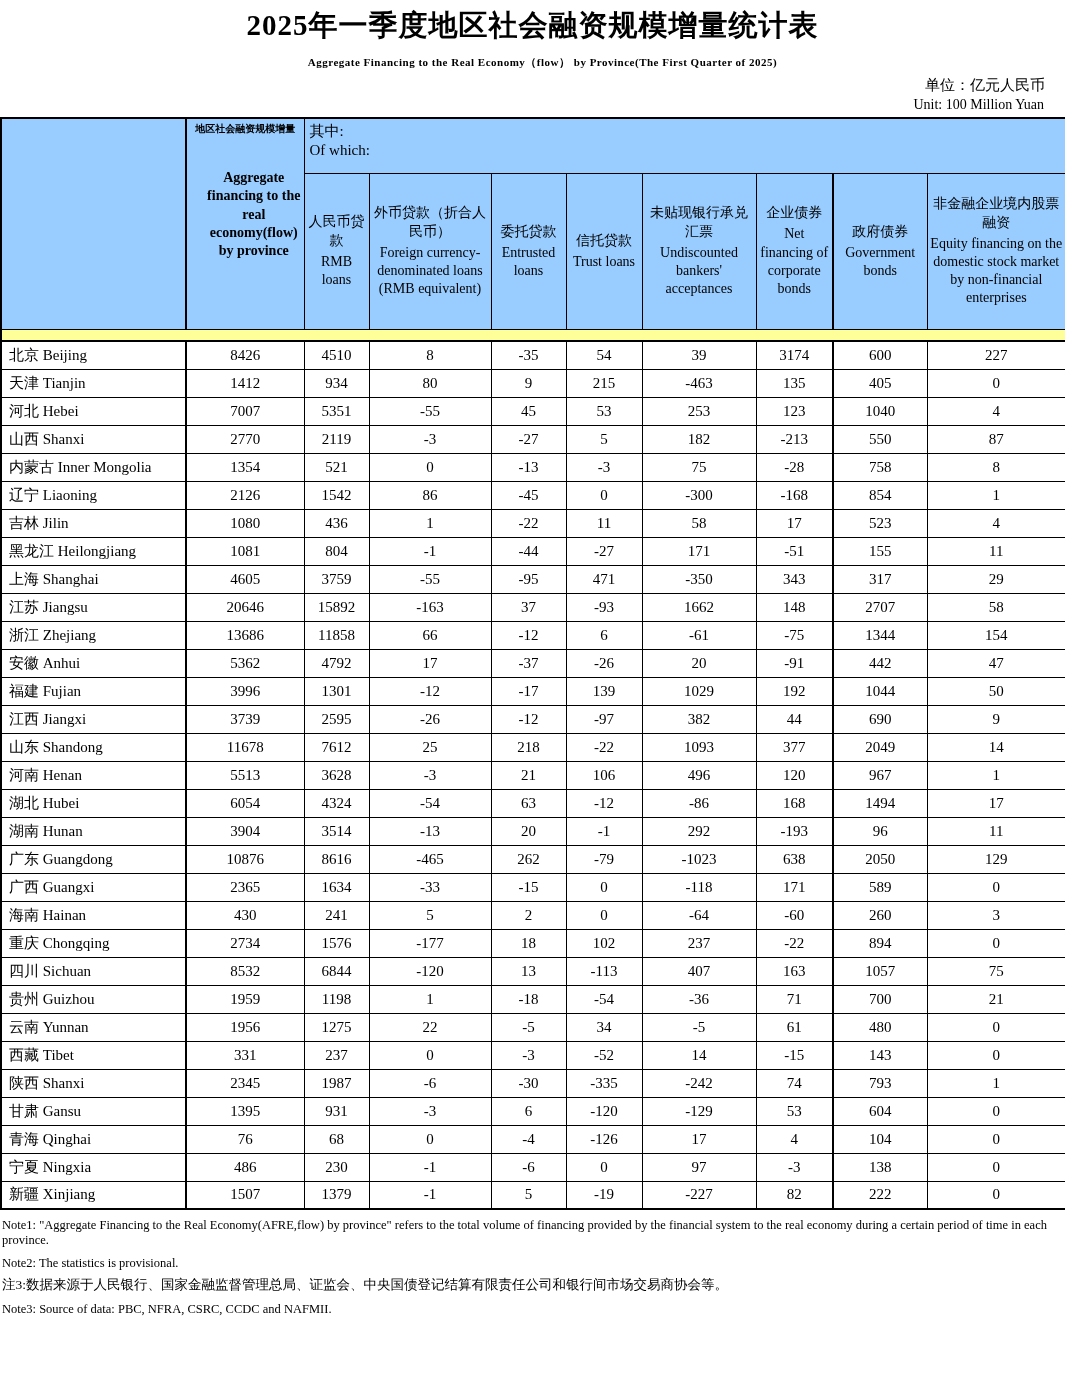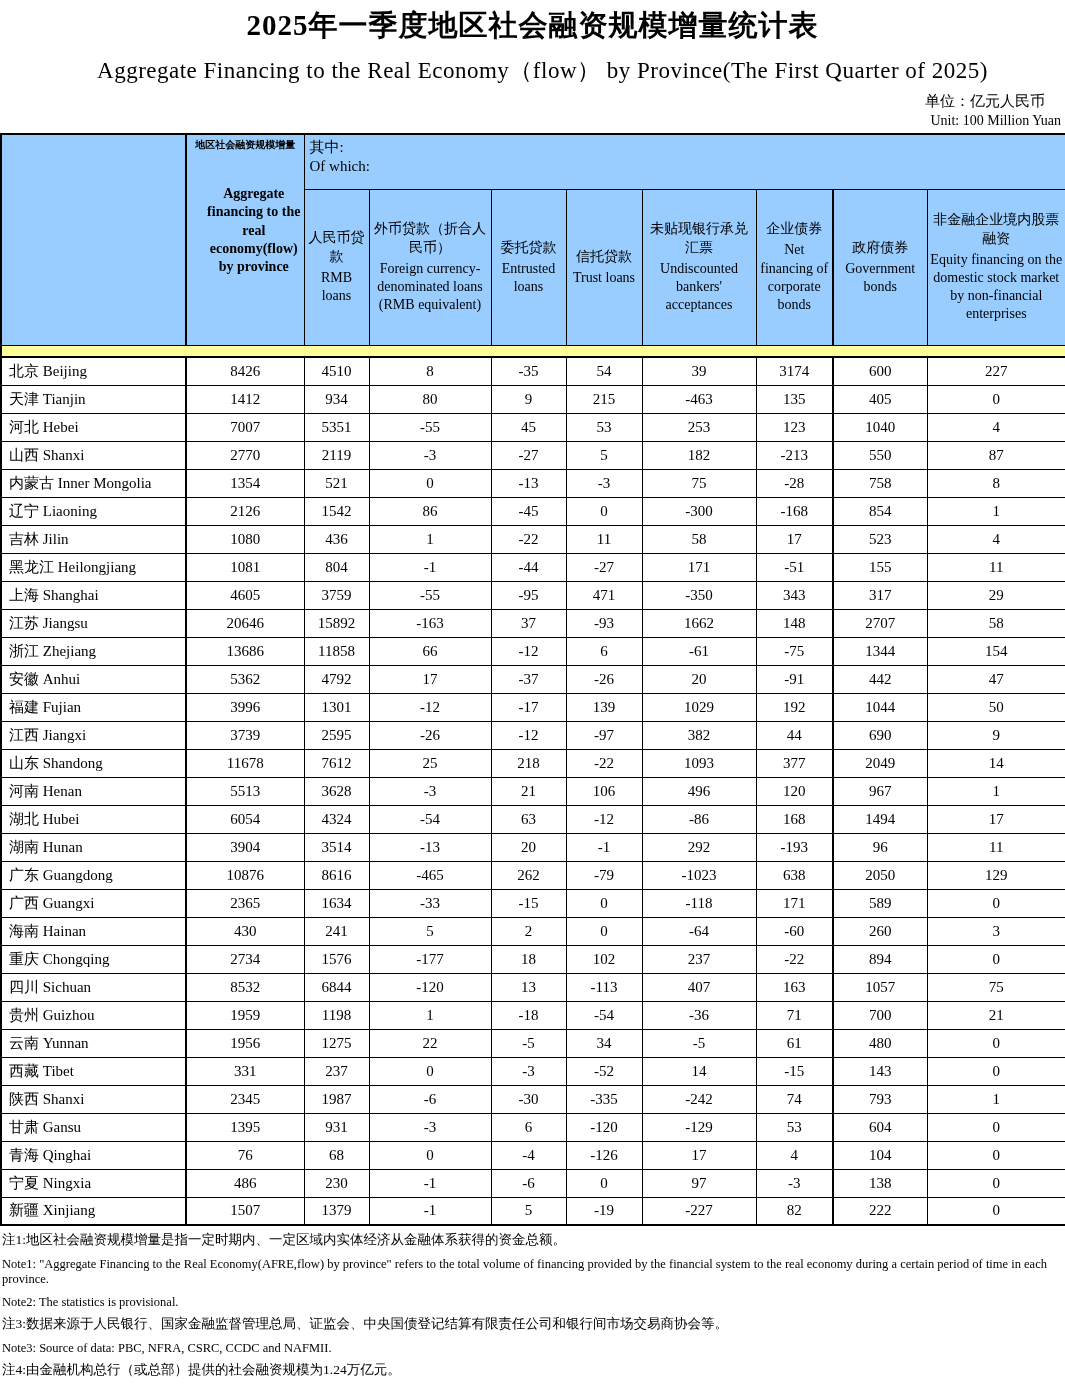--- a/index.html
+++ b/index.html
@@ -14,25 +14,25 @@
     color:#000;
   }
   .page{width:1065px;}
 
   
   .title{
     text-align:center;font-size:29px;font-weight:bold;
     padding-top:8px;letter-spacing:1px;line-height:1.2;
   }
   .subtitle{
-    text-align:center;font-size:23px;font-weight:normal;
+    text-align:center;font-size:11px;font-weight:bold;
     margin-top:12px;letter-spacing:.5px;margin-left:20px;
   }
   .unit-cn{text-align:right;font-size:15px;margin-top:6px;padding-right:20px;}
-  .unit-en{text-align:right;font-size:14px;margin-top:2px;padding-right:4px;}
+  .unit-en{text-align:right;font-size:14px;margin-top:2px;padding-right:21px;}
 
   
   table{
     border-collapse:collapse;table-layout:fixed;
     width:1065px;margin-top:4px;
   }
   td{
     border:1px solid #000;overflow:hidden;
     font-size:15px;line-height:1.15;
   }
@@ -511,21 +511,19 @@
           <td class="num">-19</td>
           <td class="num">-227</td>
           <td class="num">82</td>
           <td class="num thickL">222</td>
           <td class="num">0</td>
         </tr>
       </tbody>
   </table>
 
   <div class="notes">
-      <div class="note-cn">注1:地区社会融资规模增量是指一定时期内、一定区域内实体经济从金融体系获得的资金总额。</div>
       <div class="note-en">Note1: "Aggregate Financing to the Real Economy(AFRE,flow) by province" refers to the total volume of financing provided by the financial system to the real economy during a certain period of time in each province.</div>
       <div class="note-en">Note2: The statistics is provisional.</div>
       <div class="note-cn">注3:数据来源于人民银行、国家金融监督管理总局、证监会、中央国债登记结算有限责任公司和银行间市场交易商协会等。</div>
       <div class="note-en">Note3: Source of data: PBC, NFRA, CSRC, CCDC and NAFMII.</div>
-      <div class="note-cn">注4:由金融机构总行（或总部）提供的社会融资规模为1.24万亿元。</div>
     </div>
 
 </div>
 
 </body></html>

